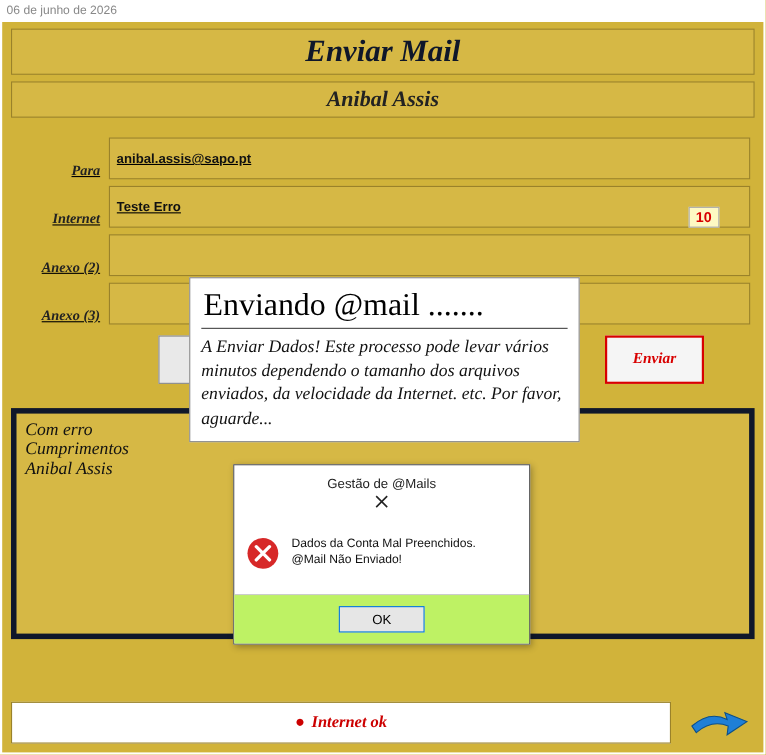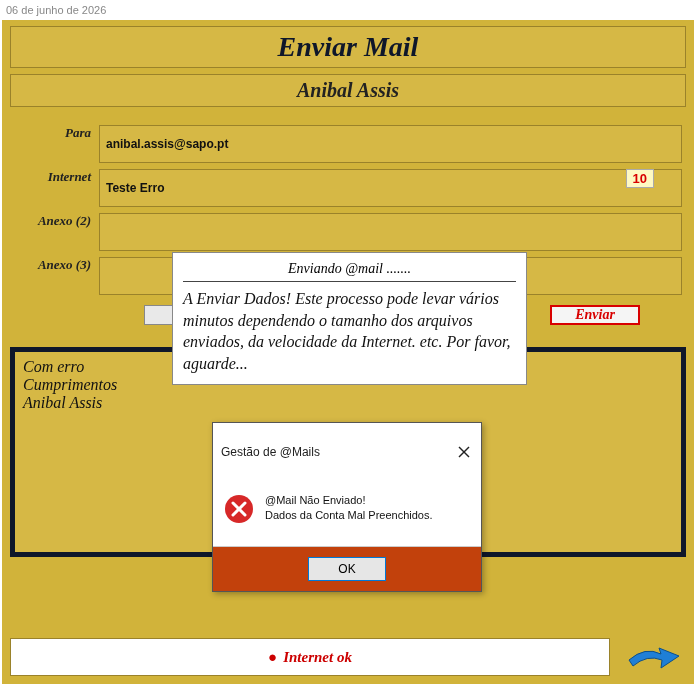--- a/index.html
+++ b/index.html
@@ -41,22 +41,23 @@
   font-family: Georgia, 'Times New Roman', serif;
   font-size: 20px;
   font-style: italic;
   font-weight: bold;
 }
 .form-area {
   padding: 6px 12px;
 }
 .row {
   display: flex;
-  align-items: flex-start;
+  align-items: flex-end;
   margin: 6px 0;
+  text-decoration: underline;
 }
 .row .label {
   width: 85px;
   text-align: right;
   padding-right: 8px;
   font-family: Georgia, serif;
   font-style: italic;
   font-weight: bold;
   font-size: 13px;
   color: #222;
@@ -92,21 +93,21 @@
 .btn {
   background: #e9e9e9;
   border: 1px solid #888;
   padding: 4px 14px;
   font-family: Georgia, serif;
   font-style: italic;
   font-weight: bold;
   font-size: 14px;
   cursor: pointer;
   min-width: 90px;
-  height: 20px;
+  height: 44px;
   display: flex;
   align-items: center;
   justify-content: center;
 }
 .btn.red { color: #d80000; border: 2px solid #d80000; background: #f5f5f5; }
 .btn.spacer-long { width: 280px; }
 .body-text {
   margin: 6px 8px;
   border: 5px solid #0f172a;
   background: #d6b845;
@@ -150,24 +151,22 @@
 .sending-dialog {
   position: absolute;
   top: 252px; left: 172px;
   width: 355px;
   background: #fff;
   border: 1px solid #888;
   padding: 4px 10px 10px 10px;
 }
 .sending-dialog .hd {
   font-family: 'Comic Sans MS', cursive;
-  font-style: italic;
-  font-size: 14px;
+  font-size: 29px;
   padding: 4px 2px;
-  text-align: center;
 }
 .sending-dialog .body {
   border-top: 1px solid #444;
   padding-top: 6px;
   font-family: 'Comic Sans MS', cursive;
   font-style: italic;
   font-size: 16px;
   line-height: 1.35;
   color: #111;
 }
@@ -178,44 +177,45 @@
   top: 422px; left: 212px;
   width: 270px;
   background: #fff;
   border: 1px solid #555;
   box-shadow: 2px 2px 6px rgba(0,0,0,.3);
 }
 .msgbox .titlebar {
   display: flex;
   align-items: center;
   justify-content: space-between;
-  padding: 20px 8px;
+  padding: 10px 8px;
   font-family: 'Segoe UI', Arial, sans-serif;
   font-size: 12px;
   color: #222;
+  flex-direction: column;
 }
 .msgbox .close-x {
   width: 18px; height: 18px; display: flex;
   align-items: center; justify-content: center;
   cursor: pointer;
 }
 .msgbox .content {
   display: flex;
   padding: 12px 10px 18px 10px;
   gap: 10px;
   align-items: flex-start;
 }
 .msgbox .msg-text {
   font-family: 'Segoe UI', Arial, sans-serif;
   font-size: 11px;
   color: #111;
   line-height: 1.4;
 }
 .msgbox .footer {
-  background: #c2410c;
+  background: #bef264;
   border-top: 1px solid #ccc;
   padding: 10px;
   text-align: center;
 }
 .msgbox .ok-btn {
   background: #e6e6e6;
   border: 1px solid #0078d7;
   padding: 4px 24px;
   font-family: 'Segoe UI', Arial, sans-serif;
   font-size: 12px;
@@ -299,20 +299,20 @@
   </div>
   <div class="content">
     <div>
       <svg width="32" height="32" viewBox="0 0 32 32">
         <circle cx="16" cy="16" r="14" fill="#d72828"></circle>
         <line x1="10" y1="10" x2="22" y2="22" stroke="#fff" stroke-width="3" stroke-linecap="round"></line>
         <line x1="22" y1="10" x2="10" y2="22" stroke="#fff" stroke-width="3" stroke-linecap="round"></line>
       </svg>
     </div>
     <div class="msg-text">
+      <div>Dados da Conta Mal Preenchidos.</div>
       <div>@Mail Não Enviado!</div>
-      <div>Dados da Conta Mal Preenchidos.</div>
     </div>
   </div>
   <div class="footer">
     <button class="ok-btn">OK</button>
   </div>
 </div>
 
 </body></html>

